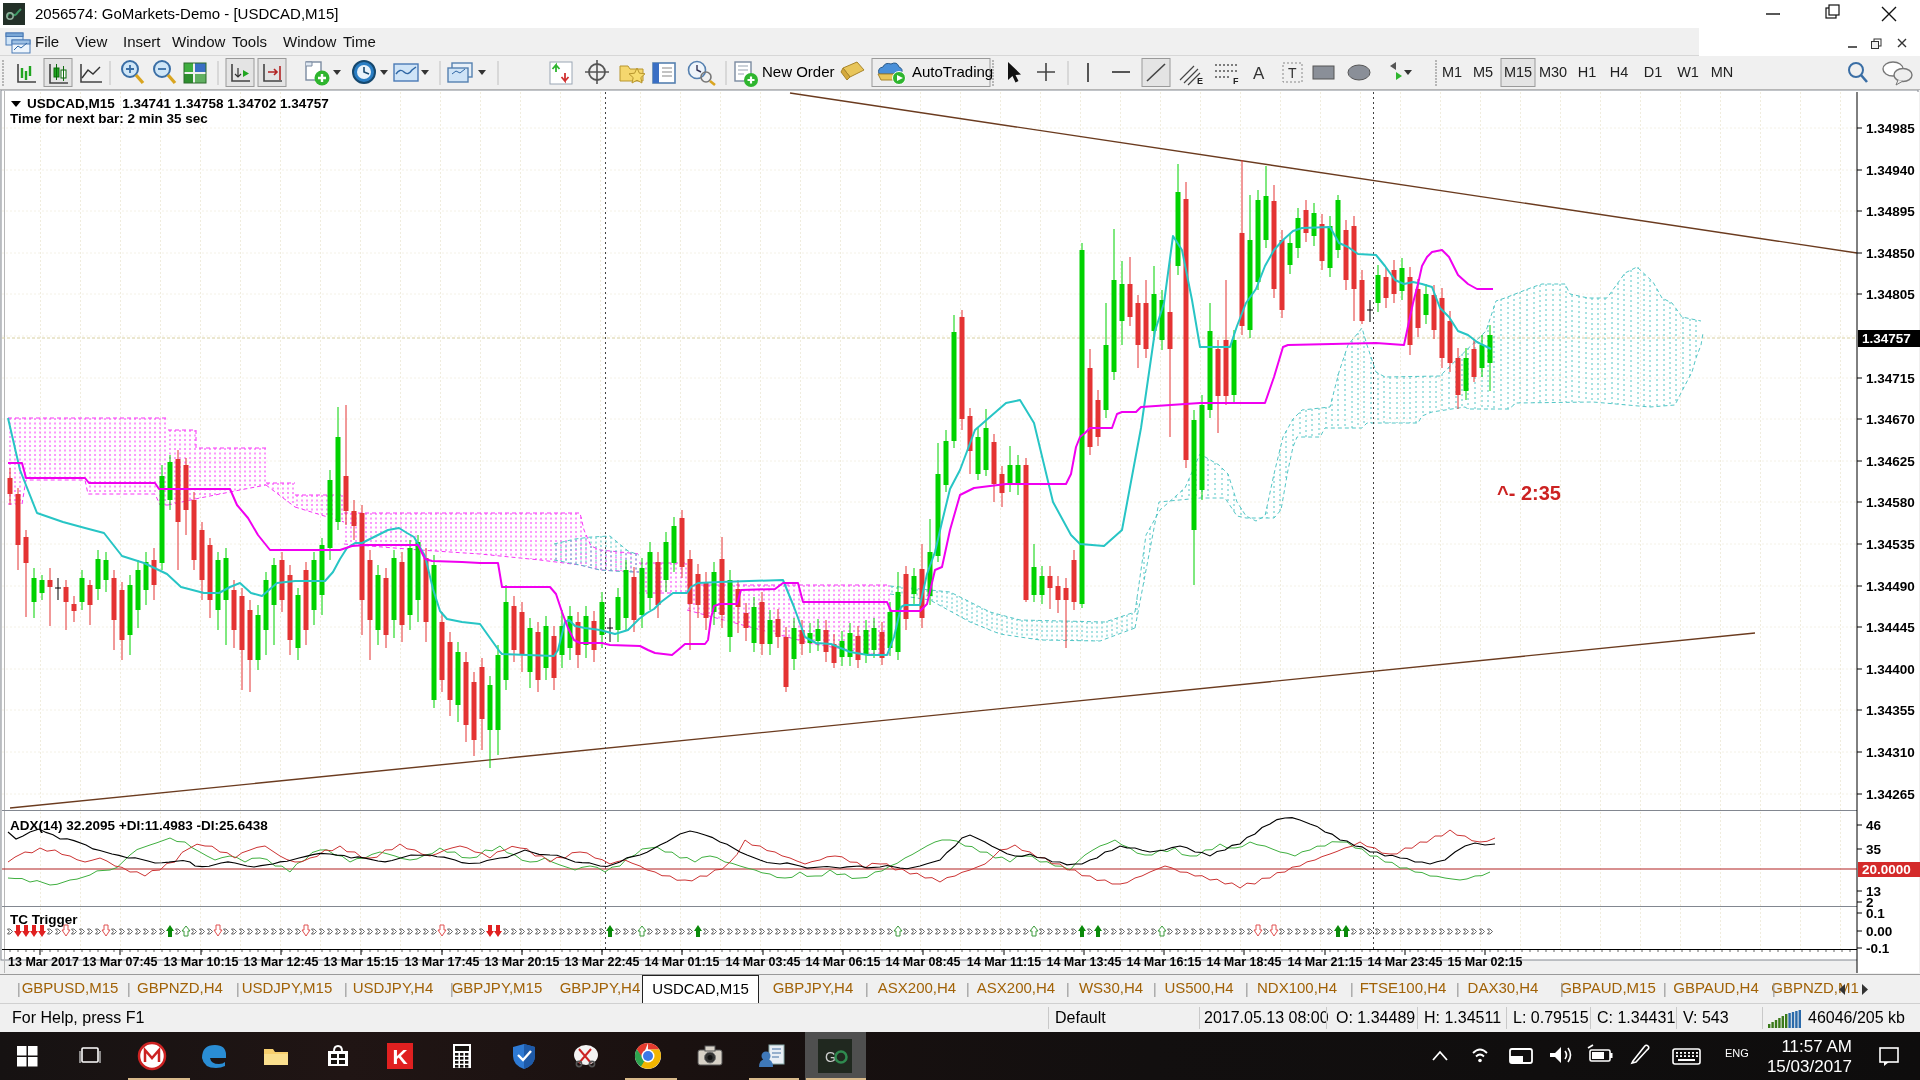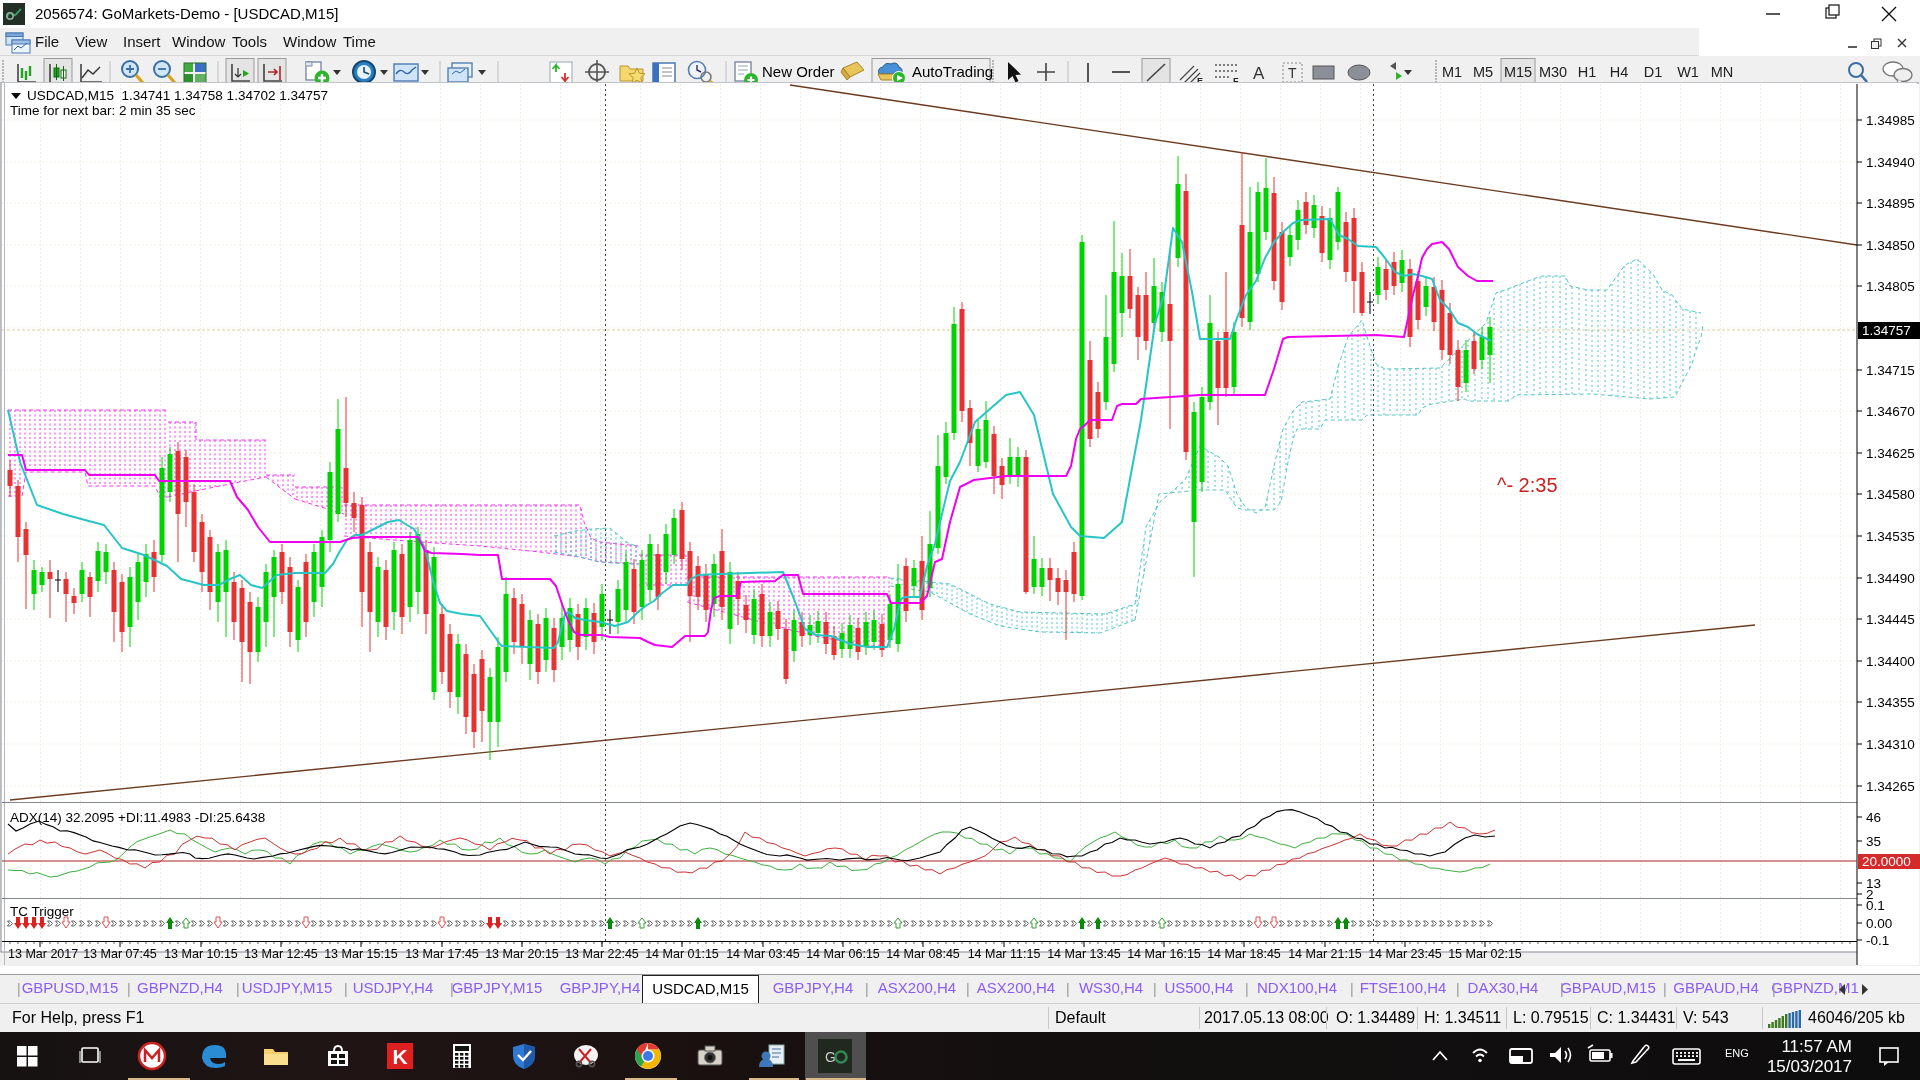--- a/index.html
+++ b/index.html
@@ -1,23 +1,23 @@
 <!DOCTYPE html>
 <html><head><meta charset="utf-8"><style>
 *{margin:0;padding:0;box-sizing:border-box;}
 html,body{width:1920px;height:1080px;overflow:hidden;font-family:"Liberation Sans",sans-serif;}
 .abs{position:absolute;}
 #titlebar{position:absolute;left:0;top:0;width:1920px;height:28px;background:#ffffff;}
 #titlebar .ttext{position:absolute;left:35px;top:5px;font-size:15px;color:#000;}
 #menubar{position:absolute;left:0;top:28px;width:1699px;height:28px;background:#f0f0f0;border-bottom:1px solid #d7d7d7;}
 .menuitem{position:absolute;top:5px;font-size:15px;color:#111;}
 #toolbar{position:absolute;left:0;top:56px;width:1920px;height:34px;background:#f0f0f0;border-bottom:1px solid #b6b6b6;}
-#chart{position:absolute;left:0;top:82px;width:1920px;height:884px;}
+#chart{position:absolute;left:0;top:90px;width:1920px;height:884px;font-weight:bold;}
 #tabbar{position:absolute;left:0;top:974px;width:1920px;height:29px;background:#f0f0f0;border-top:1px solid #9a9a9a;}
-.tab{position:absolute;top:4px;font-size:15px;color:#8b5cf6;}
+.tab{position:absolute;top:4px;font-size:15px;color:#a16207;}
 .tabsep{position:absolute;top:6px;color:#999;font-size:14px;}
 .activetab{position:absolute;top:0px;height:29px;background:#fff;border:1px solid #222;border-bottom:none;color:#000;font-size:15px;text-align:center;padding-top:4px;}
 #statusbar{position:absolute;left:0;top:1003px;width:1920px;height:29px;background:#f0f0f0;border-top:1px solid #d0d0d0;}
 .st{position:absolute;top:5px;font-size:16px;color:#000;}
 .stsep{position:absolute;top:3px;height:22px;width:1px;background:#c9c9c9;}
 #taskbar{position:absolute;left:0;top:1032px;width:1920px;height:48px;background:linear-gradient(90deg,#161212 0%,#201514 18%,#1a1110 35%,#120f0f 60%,#0e0d0d 100%);}
 .tbicon{position:absolute;top:0;width:48px;height:48px;display:flex;align-items:center;justify-content:center;}
 .runind{position:absolute;top:46px;height:2px;background:#d8b98a;}
 .traytext{position:absolute;color:#fff;font-size:17px;}
 </style></head>

